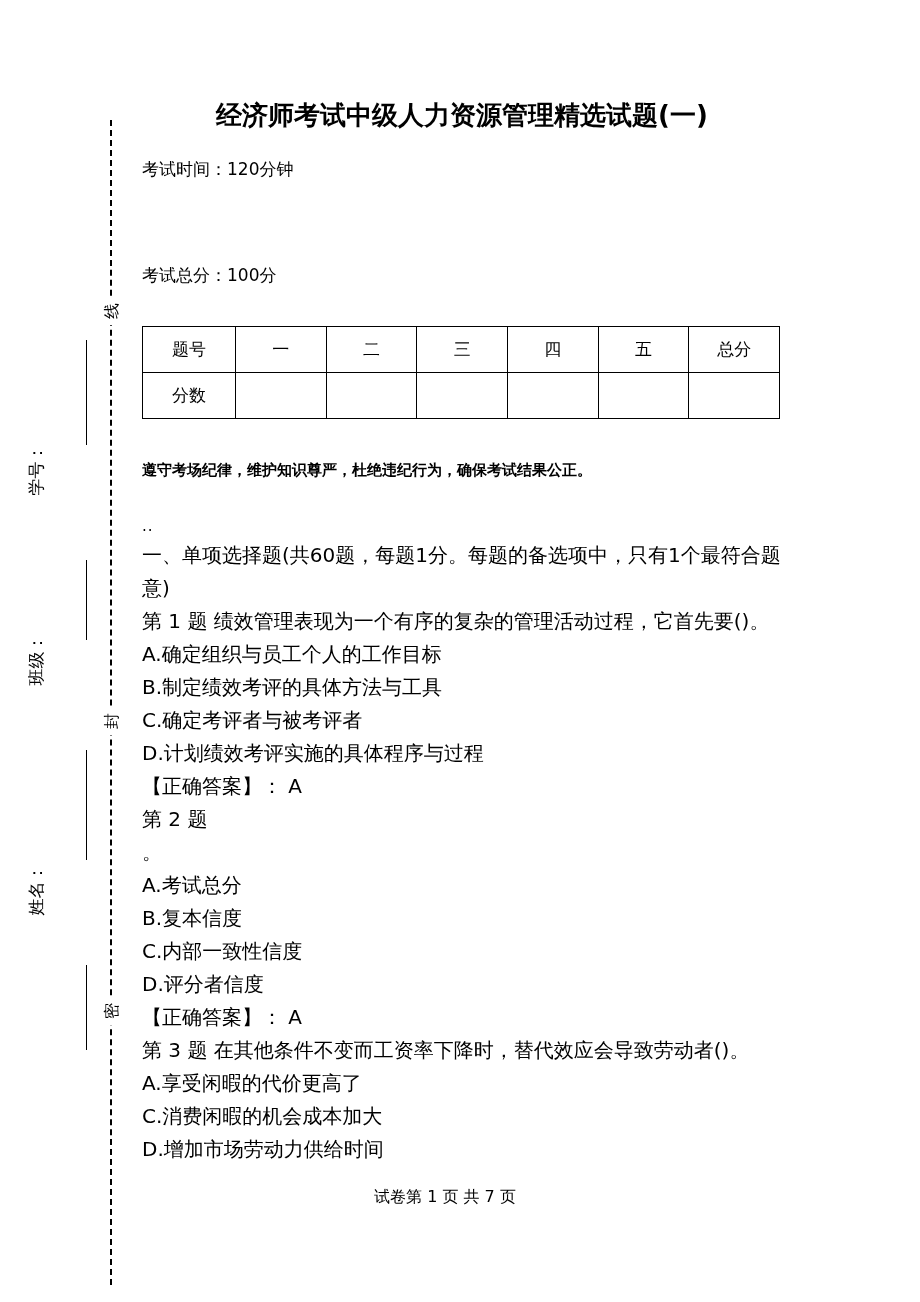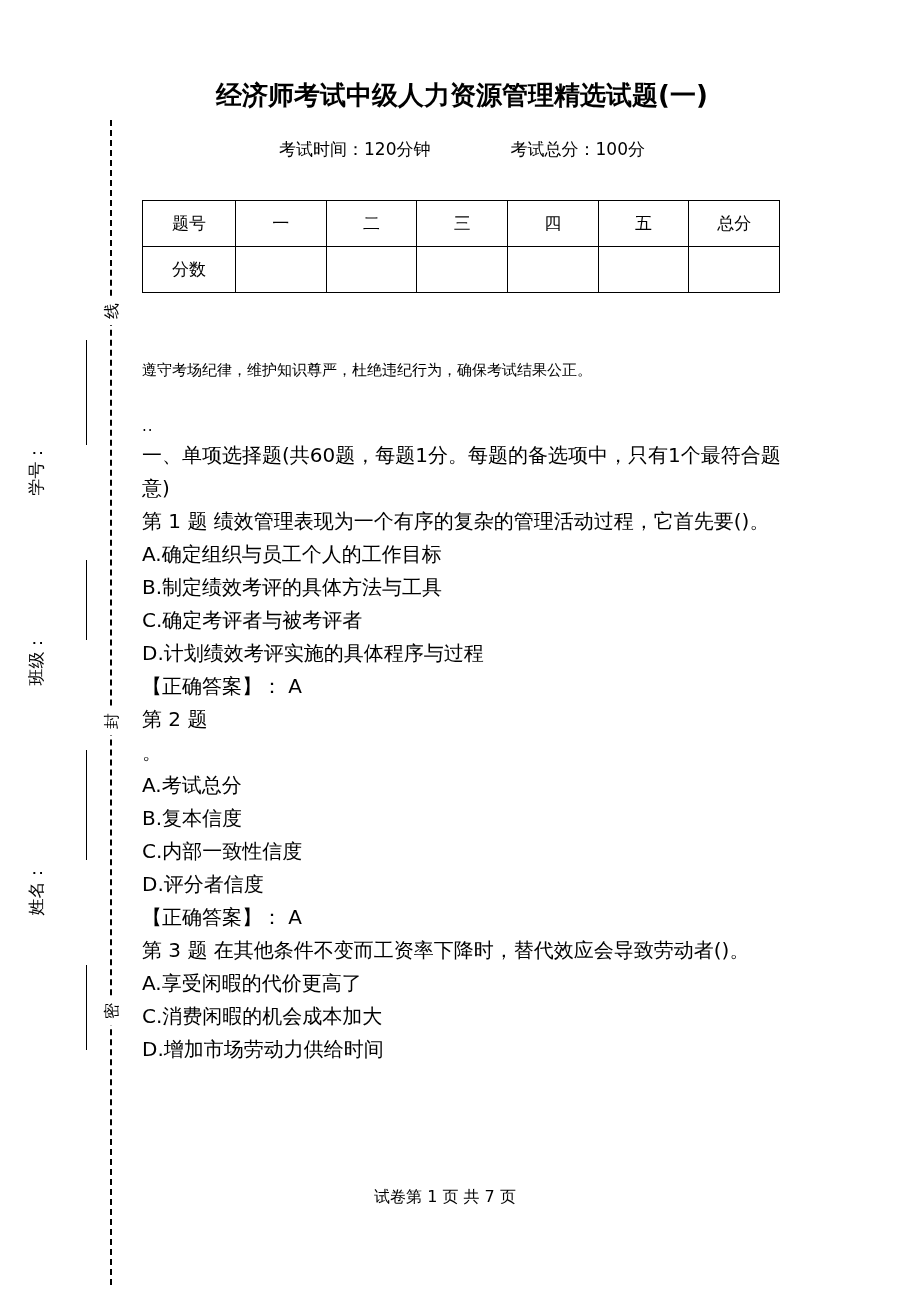--- a/index.html
+++ b/index.html
@@ -84,58 +84,59 @@
   
   #content {
     position: absolute;
     left: 142px;
     top: 0;
     width: 640px;
   }
 
   #doc-title {
     margin: 0;
-    padding-top: 76px;
+    padding-top: 96px;
     font-size: 26px;
     font-weight: bold;
     text-align: center;
     letter-spacing: 0px;
     line-height: 38px;
   }
 
   #exam-meta {
     display: flex;
     justify-content: center;
     gap: 80px;
     margin-top: 22px;
     font-size: 17px;
     line-height: 26px;
+    flex-direction: column;
   }
 
   
   #score-table {
     margin-top: 38px;
     border-collapse: collapse;
     width: 638px;
     table-layout: fixed;
   }
   #score-table td {
     border: 1px solid #000;
     height: 43px;
     text-align: center;
     vertical-align: middle;
     font-size: 17px;
     padding: 1px;
   }
   #score-table td.rowhead { width: 90px; }
 
   #notice {
-    margin-top: 64px;
+    margin-top: 38px;
     font-size: 15px;
-    font-weight: normal;
+    font-weight: bold;
     line-height: 26px;
   }
 
   #dots {
     margin-top: 34px;
     font-size: 15px;
     line-height: 18px;
     letter-spacing: 1px;
   }
 

